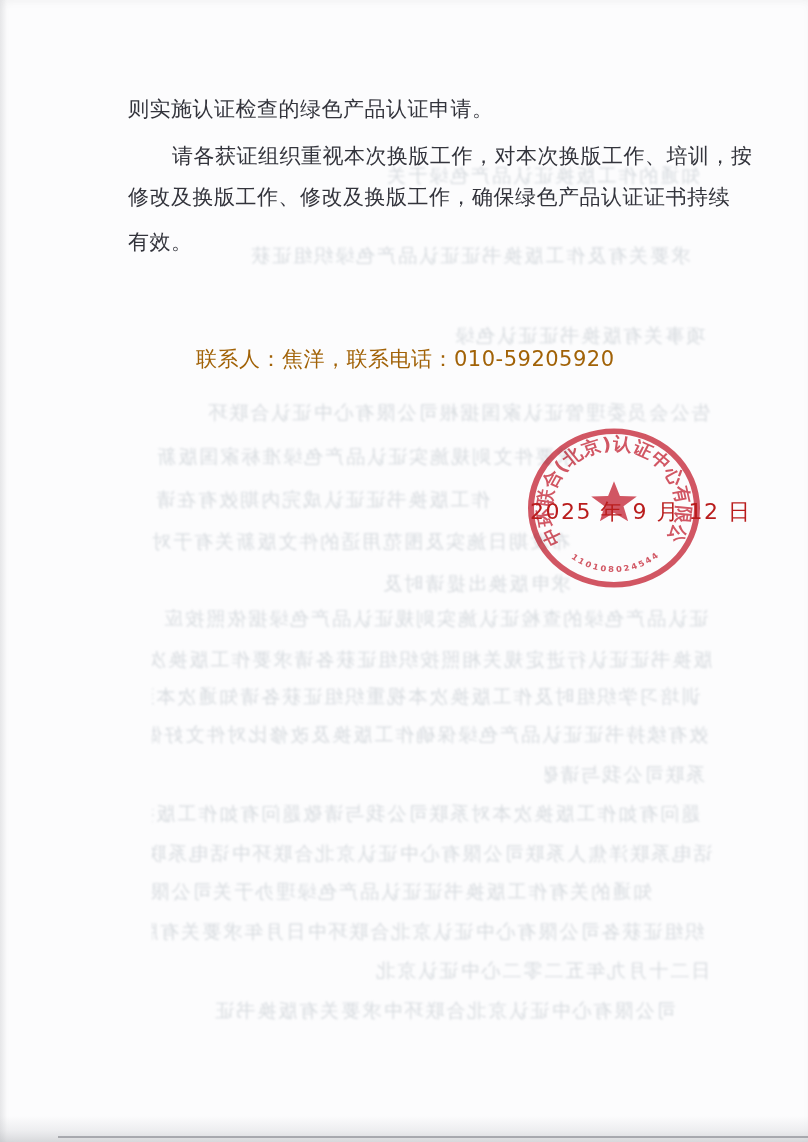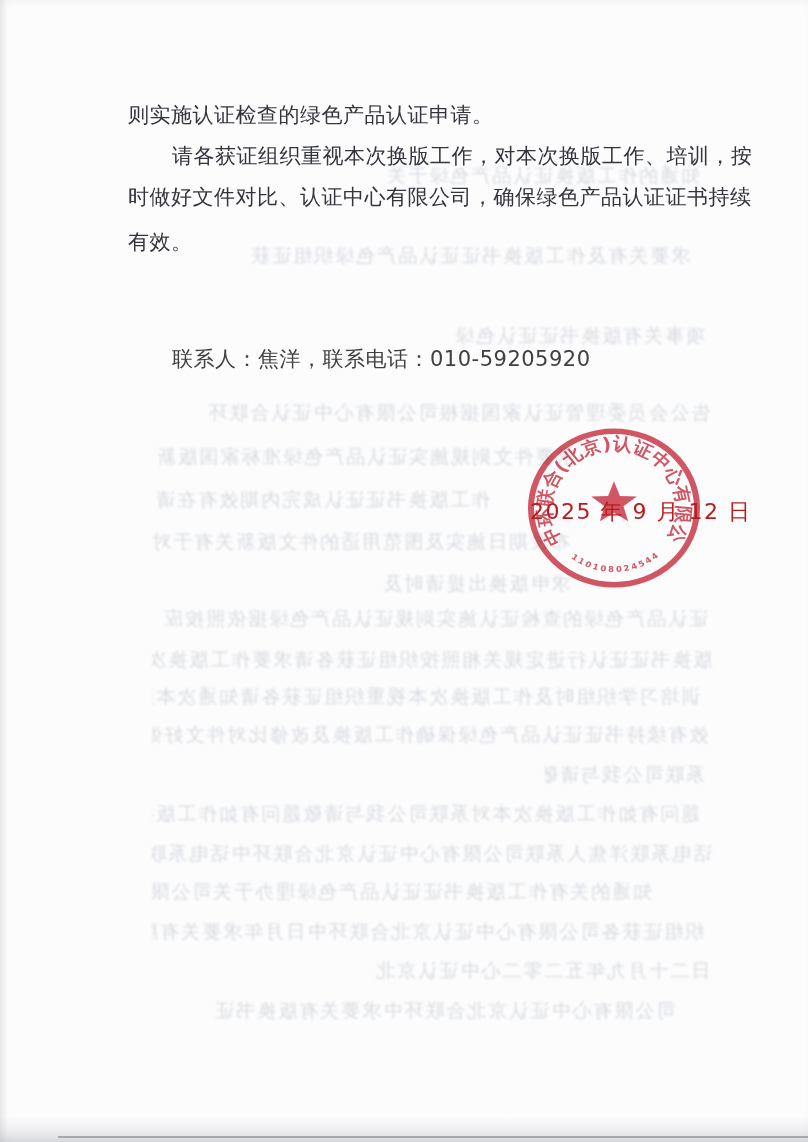--- a/index.html
+++ b/index.html
@@ -13,21 +13,21 @@
   }
   
   .bodyline{
     position:absolute;
     font-size:21px;
     letter-spacing:.5px;
     color:#33343c;
     white-space:nowrap;
     z-index:3;
   }
-  .contact{position:absolute;font-size:21px;letter-spacing:.5px;color:#404040;white-space:nowrap;z-index:3;}
+  .contact{position:absolute;font-size:21px;letter-spacing:.5px;color:#a16207;white-space:nowrap;z-index:3;margin-left:24px;}
   .dateline{
     position:absolute;
     left:530px;top:497px;
     font-size:22px;letter-spacing:1.5px;
     color:#b91c1c;
     white-space:nowrap;
     z-index:6;
   }
   
   .bleed{
@@ -85,23 +85,23 @@
   <div class="bleed" style="top:684px;left:152px;width:548px">训培习学织组时及作工版换次本视重织组证获各请知通次本到收</div>
   <div class="bleed" style="top:722px;left:152px;width:556px">效有续持书证证认品产色绿保确作工版换及改修比对件文好做时</div>
   <div class="bleed" style="top:762px;left:545px;width:160px">系联司公我与请敬</div>
   <div class="bleed" style="top:801px;left:152px;width:548px">题问有如作工版换次本对系联司公我与请敬题问有如作工版换次</div>
   <div class="bleed" style="top:841px;left:152px;width:560px">话电系联洋焦人系联司公限有心中证认京北合联环中话电系联洋</div>
   <div class="bleed" style="top:879px;left:152px;width:500px">知通的关有作工版换书证证认品产色绿理办于关司公限有</div>
   <div class="bleed" style="top:919px;left:152px;width:552px">织组证获各司公限有心中证认京北合联环中日月年求要关有版换</div>
   <div class="bleed" style="top:958px;left:332px;width:378px">日二十月九年五二零二心中证认京北</div>
   <div class="bleed" style="top:998px;left:205px;width:470px">司公限有心中证认京北合联环中求要关有版换书证</div>
 
-  <div class="bodyline" style="top:101px;left:128px">则实施认证检查的绿色产品认证申请。</div>
+  <div class="bodyline" style="top:95px;left:128px">则实施认证检查的绿色产品认证申请。</div>
   <div class="bodyline" style="top:142px;left:172px">请各获证组织重视本次换版工作，对本次换版工作、培训，按</div>
-  <div class="bodyline" style="top:183px;left:128px">时做好文件对比、认证中心有限公司，确保绿色产品认证证书持续</div>
+  <div class="bodyline" style="top:183px;left:128px">修改及换版工作、修改及换版工作，确保绿色产品认证证书持续</div>
   <div class="bodyline" style="top:228px;left:128px">有效。</div>
 
   <div class="contact" style="top:345px;left:172px">联系人：焦洋，联系电话：010-59205920</div>
 
   <svg class="seal" viewBox="0 0 180 168" aria-hidden="true">
     <g transform="translate(90,84) scale(1,0.925) translate(-90,-90)" fill="none">
       <circle cx="90" cy="90" r="83" stroke="#d14a58" stroke-width="6"></circle>
       <defs>
         <path id="arcTop" d="M 38.4 126.2 A 63 63 0 1 1 141.6 126.2"></path>
         <path id="arcBottom" d="M 43.8 141.3 A 69 69 0 0 0 136.2 141.3"></path>

